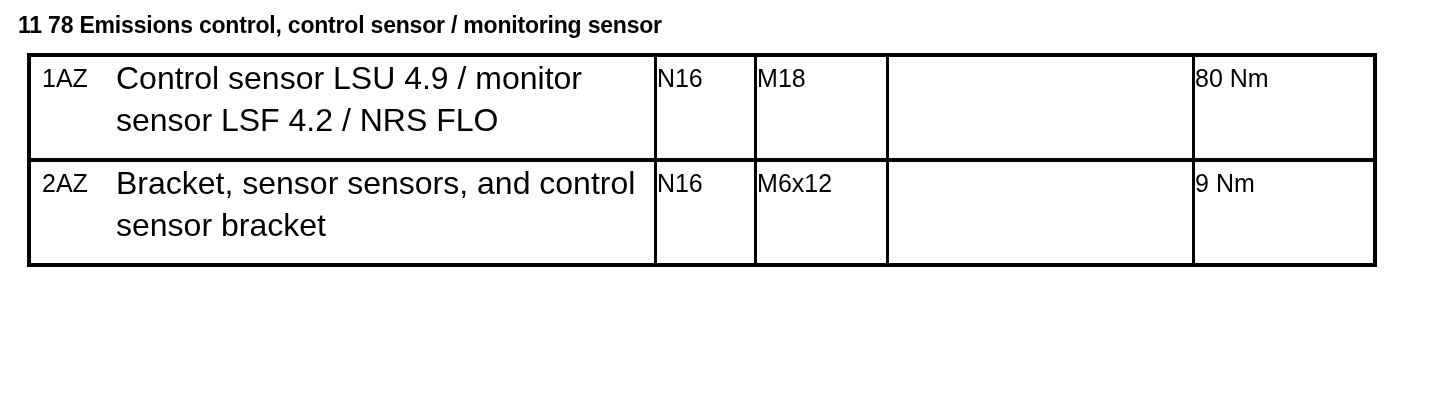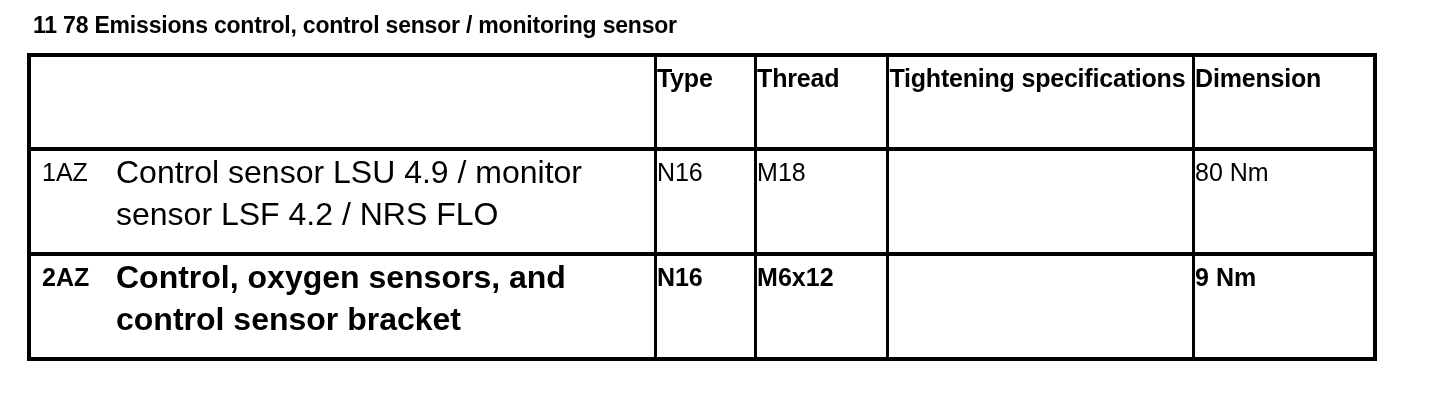--- a/index.html
+++ b/index.html
@@ -19,21 +19,21 @@
   .page {
     position: relative;
     width: 1440px;
     height: 406px;
     overflow: hidden;
   }
 
   
   .doc-title {
     position: absolute;
-    left: 33px;
+    left: 18px;
     top: 11px;
     font-size: 23px;
     font-weight: bold;
     line-height: 28px;
     letter-spacing: -0.2px;
     white-space: nowrap;
   }
 
   
   .spec-table {
@@ -48,21 +48,20 @@
   .spec-table td {
     border-right: 3px solid #000;
     border-bottom: 4px solid #000;
     vertical-align: top;
     padding: 0;
     font-size: 25px;
     line-height: 42px;
   }
   .spec-table tr:last-child td {
     border-bottom: none;
-    font-weight: bold;
   }
   .spec-table td:last-child {
     border-right: none;
   }
 
   
   .col-desc   { width: 625px; }
   .col-type   { width: 100px; }
   .col-thread { width: 132px; }
   .col-tight  { width: 305px; }
@@ -125,46 +124,39 @@
 
   <table class="spec-table">
     <colgroup>
       <col class="col-desc">
       <col class="col-type">
       <col class="col-thread">
       <col class="col-tight">
       <col class="col-dim">
     </colgroup>
     <tbody>
-      <tr class="hdr-row">
-        <td class="hdr-blank"></td>
-        <td class="hdr-cell">Type</td>
-        <td class="hdr-cell">Thread</td>
-        <td class="hdr-cell">Tightening specifications</td>
-        <td class="hdr-cell">Dimension</td>
-      </tr>
 
       <tr class="body-row">
         <td class="desc-cell">
           <div class="desc-flex">
             <span class="item-no">1AZ</span>
             <span class="item-text">Control sensor LSU 4.9 / monitor sensor LSF 4.2 / NRS FLO</span>
           </div>
         </td>
         <td class="plain-cell">N16</td>
         <td class="plain-cell">M18</td>
         <td class="plain-cell empty-cell"></td>
         <td class="plain-cell">80 Nm</td>
       </tr>
 
       <tr class="body-row">
         <td class="desc-cell">
           <div class="desc-flex">
             <span class="item-no">2AZ</span>
-            <span class="item-text">Control, oxygen sensors, and control sensor bracket</span>
+            <span class="item-text">Bracket, sensor sensors, and control sensor bracket</span>
           </div>
         </td>
         <td class="plain-cell">N16</td>
         <td class="plain-cell">M6x12</td>
         <td class="plain-cell empty-cell"></td>
         <td class="plain-cell">9 Nm</td>
       </tr>
     </tbody>
   </table>
 

